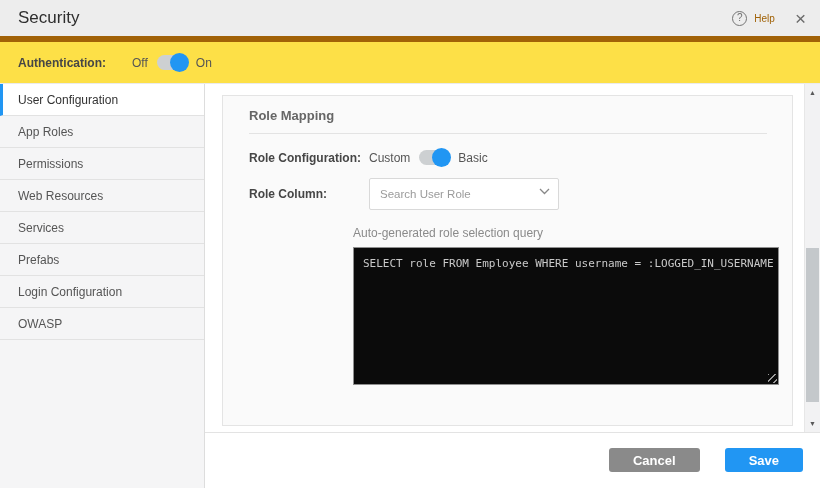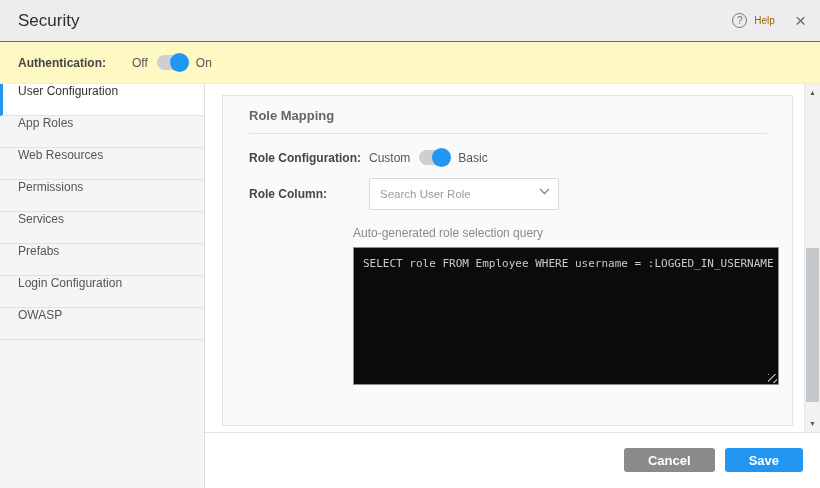--- a/index.html
+++ b/index.html
@@ -3,47 +3,47 @@
 <meta charset="utf-8">
 <style>
   * { margin:0; padding:0; box-sizing:border-box; }
   html,body { background:#fff; }
   body { font-family:"Liberation Sans", sans-serif; }
   .app { position:relative; width:820px; height:488px; background:#fff; overflow:hidden;
          color:#444; --accent:#2196f3; }
 
   
   .topbar { position:absolute; top:0; left:0; right:0; height:42px; background:#ededed;
-            border-bottom:1px solid #a16207; display:flex; align-items:center;
+            border-bottom:6px solid #a16207; display:flex; align-items:center;
             justify-content:space-between; padding:0 14px 0 18px; }
   .page-title { font-size:17px; font-weight:500; color:#2e2e2e; }
   .topbar-right { display:flex; align-items:center; }
   .help-btn { display:flex; align-items:center; gap:7px; cursor:pointer; }
   .help-icon { width:15px; height:15px; border:1px solid #757575; border-radius:50%;
                display:flex; align-items:center; justify-content:center;
                font-size:10px; color:#6f6f6f; line-height:1; }
   .help-label { font-size:10px; color:#a16207; }
   .close-icon { margin-left:20px; font-size:19px; line-height:1; color:#6b6b6b; cursor:pointer; }
 
   
-  .auth-row { position:absolute; top:42px; left:0; right:0; height:42px; background:#fef9c3;
+  .auth-row { position:absolute; top:42px; left:0; right:0; height:42px; background:#fde047;
               border-bottom:1px solid #ebebeb; display:flex; align-items:center;
               padding-left:18px; }
   .auth-label { font-size:12px; font-weight:700; color:#464646; }
   .toggle-group { display:flex; align-items:center; gap:9px; font-size:12px; color:#555; }
   .auth-row .toggle-group { margin-left:26px; }
   .switch { position:relative; width:30px; height:15px; background:#cdd0d2; border-radius:8px; cursor:pointer; }
   .switch .knob { position:absolute; right:-2px; top:-2px; width:19px; height:19px;
                   border-radius:50%; background:var(--accent); }
 
   
   .body { position:absolute; top:84px; left:0; right:0; bottom:0; display:flex; }
 
   .sidebar { width:205px; flex:0 0 205px; background:#f5f5f6; border-right:1px solid #ddd; }
-  .side-item { height:32px; display:flex; padding-left:18px;
+  .side-item { height:32px; display:flex; align-items:center; padding-left:18px;
                font-size:12px; color:#555; border-bottom:1px solid #e2e2e2; cursor:pointer; }
   .side-item.active { background:#fff; border-left:3px solid var(--accent);
                       padding-left:15px; color:#333; font-weight:500; }
 
   .content { position:relative; flex:1; background:#fff; }
 
   
   .panel { position:absolute; left:17px; top:11px; width:571px; height:331px;
            background:#fafafa; border:1px solid #e4e4e4; }
   .panel-title { margin:12px 26px 0; font-size:13px; color:#666; }
@@ -73,21 +73,21 @@
   .scrollbar { position:absolute; top:0; right:0; width:16px; height:348px;
                background:#f2f2f3; border-left:1px solid #e7e7e7; }
   .sb-arrow { position:absolute; left:0; right:0; text-align:center; font-size:7px;
               color:#595959; cursor:pointer; }
   .sb-up { top:5px; } .sb-down { bottom:5px; }
   .sb-thumb { position:absolute; top:164px; left:1px; right:1px; height:154px;
               background:#c4c8cb; cursor:grab; }
 
   
   .footer-divider { position:absolute; top:348px; left:0; right:0; border-top:1px solid #e3e3e3; }
-  .footer { position:absolute; top:364px; right:17px; display:flex; gap:10px; }
+  .footer { position:absolute; top:364px; right:17px; display:flex; gap:25px; }
   .btn { height:24px; border:none; border-radius:3px; color:#fff; font-size:13px;
          font-weight:700; font-family:"Liberation Sans", sans-serif; padding:0 24px; cursor:pointer; }
   .btn-cancel { background:#8a8a8a; }
   .btn-save { background:var(--accent); }
 </style>
 </head>
 <body>
 
 <div class="app" style="--accent: #2196f3;">
 
@@ -116,24 +116,24 @@
   <div class="body">
 
     <nav class="sidebar">
       <div class="side-item active">
         <span>User Configuration</span>
       </div>
       <div class="side-item">
         <span>App Roles</span>
       </div>
       <div class="side-item">
-        <span>Web Resources</span>
+        <span>Permissions</span>
       </div>
       <div class="side-item">
-        <span>Permissions</span>
+        <span>Web Resources</span>
       </div>
       <div class="side-item">
         <span>Services</span>
       </div>
       <div class="side-item">
         <span>Prefabs</span>
       </div>
       <div class="side-item">
         <span>Login Configuration</span>
       </div>

